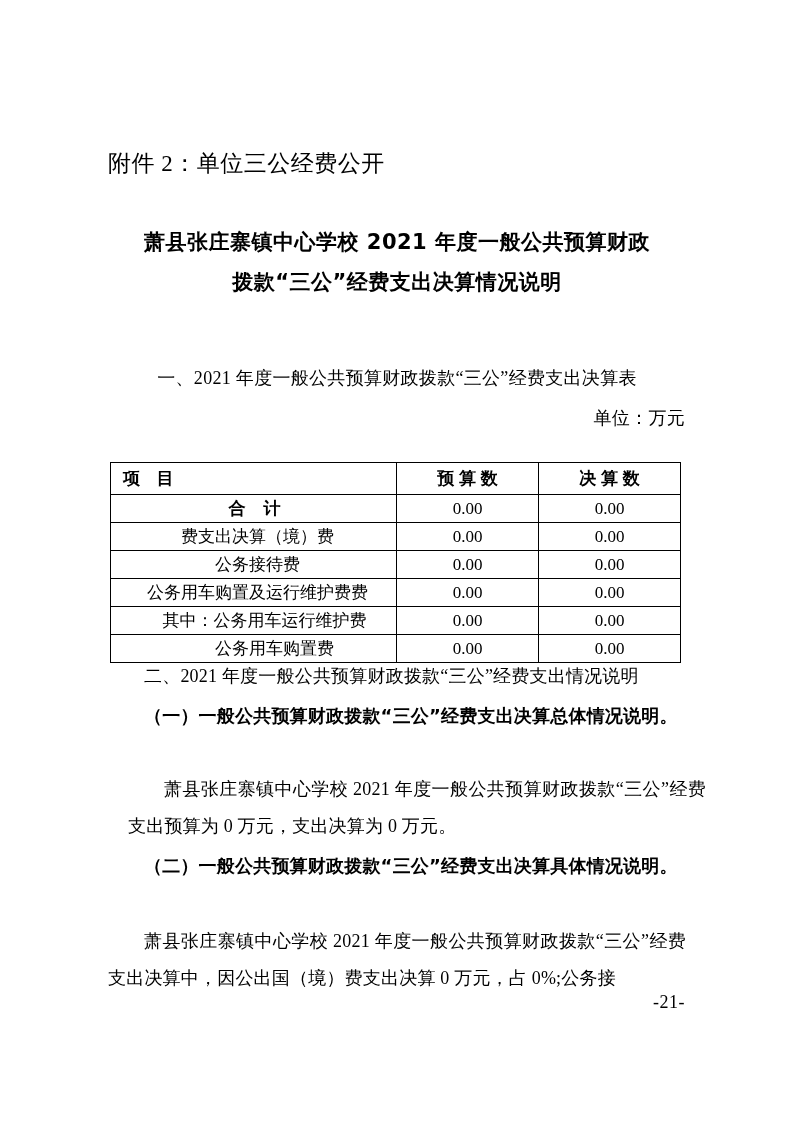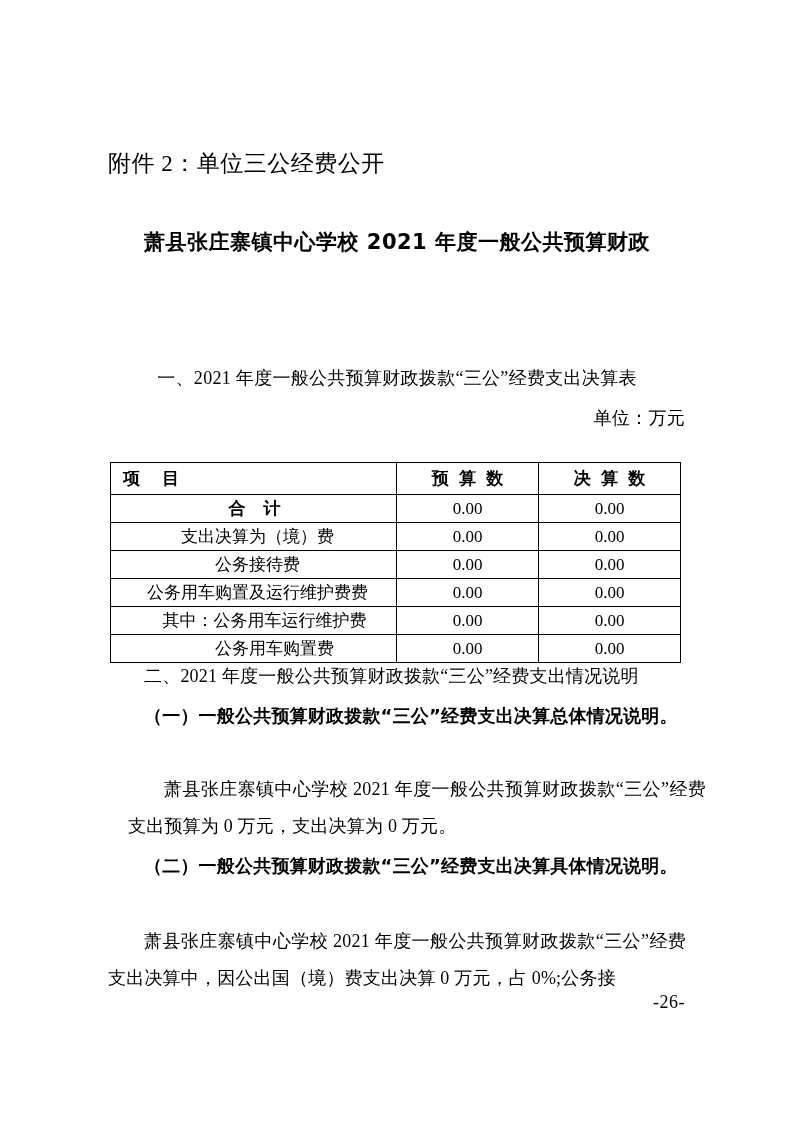--- a/index.html
+++ b/index.html
@@ -77,21 +77,21 @@
     height: 27px;
     padding: 0 4px;
     font-weight: normal;
     vertical-align: middle;
   }
   table.budget col.c0 { width: 286px; }
   table.budget col.c1 { width: 142px; }
   table.budget col.c2 { width: 142px; }
 
   table.budget tr.head td {
-    font-family: Liberation Mono, monospace;
+    font-family: Liberation Sans, sans-serif;
     font-weight: bold;
     font-size: 17px;
     text-align: center;
     height: 31px;
   }
   table.budget tr.head td.label {
     text-align: left;
     padding-left: 12px;
     letter-spacing: 6px;
   }
@@ -142,20 +142,21 @@
 </style>
 </head>
 <body>
 
 <div class="page">
 
   <div class="attach-line">附件 2：单位三公经费公开</div>
 
   <div class="doc-title">
     <span class="l1">萧县张庄寨镇中心学校 2021 年度一般公共预算财政</span>
+    <span class="l2">拨款“三公”经费支出决算情况说明</span>
   </div>
 
   <div class="section-1">一、2021 年度一般公共预算财政拨款“三公”经费支出决算表</div>
   <div class="unit-line">单位：万元</div>
 
   <table class="budget">
     <colgroup>
       <col class="c0">
         <col class="c1">
         <col class="c2">
@@ -165,21 +166,21 @@
         <td class="label">项 目</td>
         <td>预 算 数</td>
         <td>决 算 数</td>
       </tr>
       <tr class="total">
         <td class="item">合 计</td>
         <td class="num">0.00</td>
         <td class="num">0.00</td>
       </tr>
       <tr>
-        <td class="item">支出决算为（境）费</td>
+        <td class="item">费支出决算（境）费</td>
         <td class="num">0.00</td>
         <td class="num">0.00</td>
       </tr>
       <tr>
         <td class="item">公务接待费</td>
         <td class="num">0.00</td>
         <td class="num">0.00</td>
       </tr>
       <tr>
         <td class="item">公务用车购置及运行维护费费</td>
@@ -198,15 +199,15 @@
       </tr>
     </tbody>
   </table>
 
   <div class="body-text p1 p-indent">二、2021 年度一般公共预算财政拨款“三公”经费支出情况说明</div>
   <div class="body-text p2 p-indent bold-head">（一）一般公共预算财政拨款“三公”经费支出决算总体情况说明。</div>
   <div class="body-text p3 p-indent">萧县张庄寨镇中心学校 2021 年度一般公共预算财政拨款“三公”经费支出预算为 0 万元，支出决算为 0 万元。</div>
   <div class="body-text p4 p-indent bold-head">（二）一般公共预算财政拨款“三公”经费支出决算具体情况说明。</div>
   <div class="body-text p5 p-indent">萧县张庄寨镇中心学校 2021 年度一般公共预算财政拨款“三公”经费支出决算中，因公出国（境）费支出决算 0 万元，占 0%;公务接</div>
 
-  <div class="page-number">-26-</div>
+  <div class="page-number">-21-</div>
 
 </div>
 
 </body></html>

